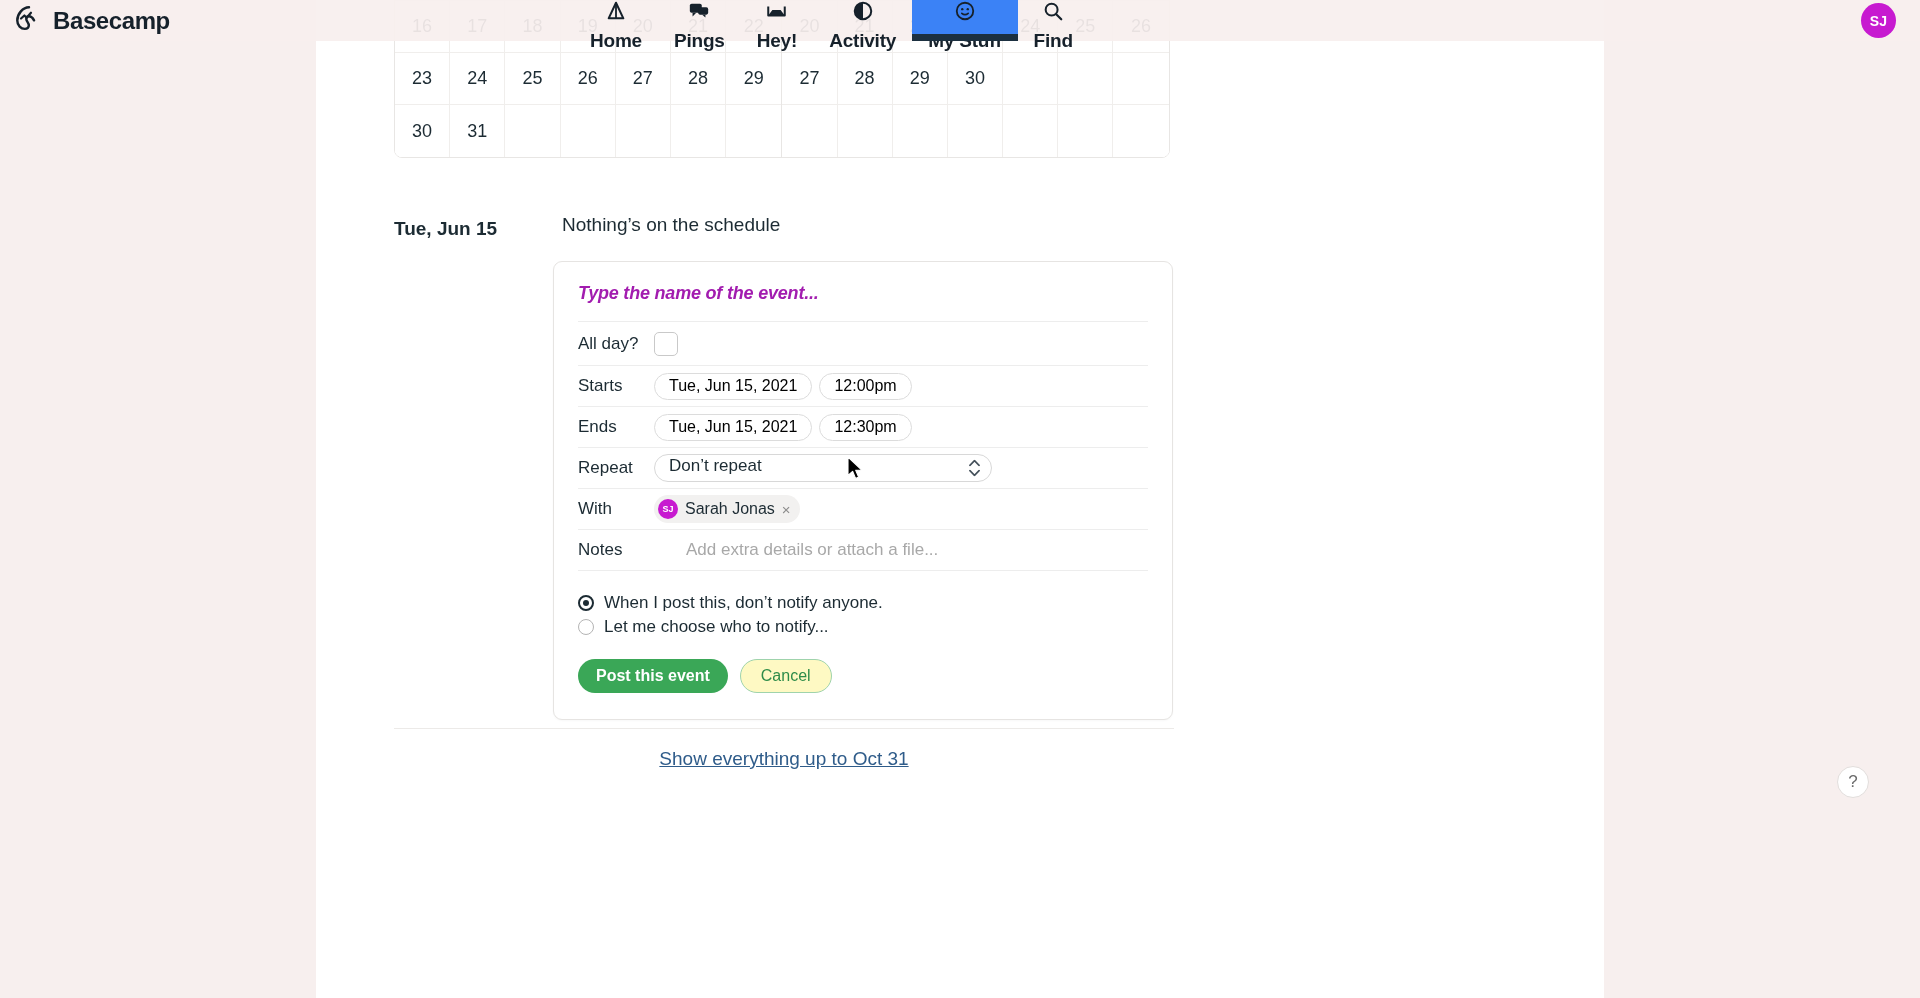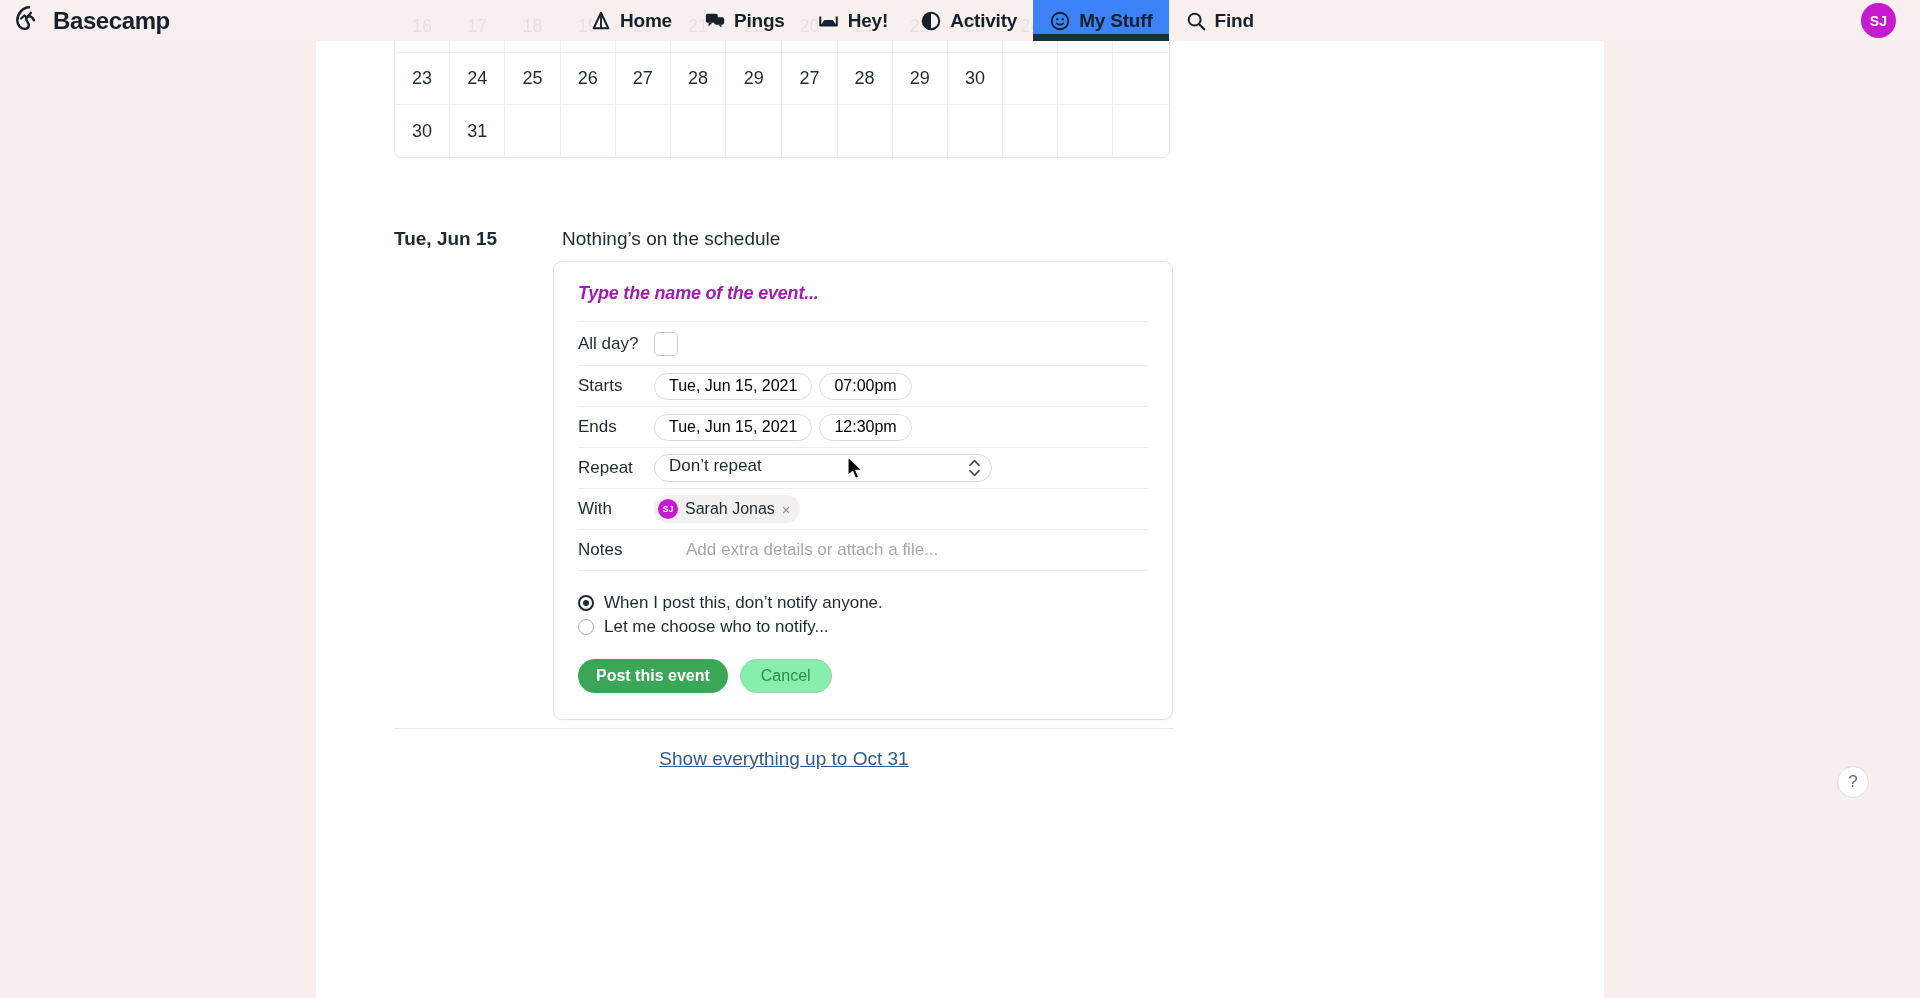--- a/index.html
+++ b/index.html
@@ -86,20 +86,21 @@
     align-items: center;
     gap: 8px;
     padding: 0 16px;
     height: 41px;
     font-size: 19px;
     font-weight: 700;
     color: #16212b;
     letter-spacing: -0.2px;
     cursor: pointer;
     white-space: nowrap;
+    flex-direction: column;
   }
   .nav-item.active { background: #3b82f6; }
   .nav-item.active::after {
     content: "";
     position: absolute;
     left: 0; right: 0; bottom: 0;
     height: 7px;
     background: #1c3040;
   }
   .nav-icon { display: flex; align-items: center; }
@@ -163,24 +164,24 @@
     height: 9px;
     background: #1c3040;
   }
   .cal-week:last-child .cal-cell { border-bottom: none; }
   .cal-week .cal-cell:last-child { border-right: none; }
 
   
   .day-row {
     position: absolute;
     left: 394px;
-    top: 224px;
+    top: 214px;
     width: 780px;
     display: flex;
-    align-items: flex-end;
+    align-items: flex-start;
   }
   .day-label {
     width: 168px;
     font-size: 19px;
     font-weight: 700;
     color: #1c2b33;
     padding-top: 4px;
   }
   .day-note {
     font-size: 19px;
@@ -356,21 +357,21 @@
     font-family: inherit;
     font-size: 16px;
     font-weight: 700;
     cursor: pointer;
   }
   .btn-secondary {
     height: 34px;
     padding: 0 20px;
     border: 1px solid #9fd3ac;
     border-radius: 17px;
-    background: #86efac;
+    background: #fef9c3;
     color: #2e8c49;
     font-family: inherit;
     font-size: 16px;
     font-weight: 400;
     cursor: pointer;
   }
 
   
   .footer-sep {
     position: absolute;
@@ -606,21 +607,21 @@
     <div class="event-title-input">Type the name of the event...</div>
 
     <div class="frow frow-allday">
       <div class="flabel">All day?</div>
       <div class="checkbox-box"></div>
     </div>
 
     <div class="frow frow-starts">
       <div class="flabel">Starts</div>
       <div class="pill">Tue, Jun 15, 2021</div>
-      <div class="pill">07:00pm</div>
+      <div class="pill">12:00pm</div>
     </div>
 
     <div class="frow frow-ends">
       <div class="flabel">Ends</div>
       <div class="pill">Tue, Jun 15, 2021</div>
       <div class="pill">12:30pm</div>
     </div>
 
     <div class="frow frow-repeat">
       <div class="flabel">Repeat</div>

